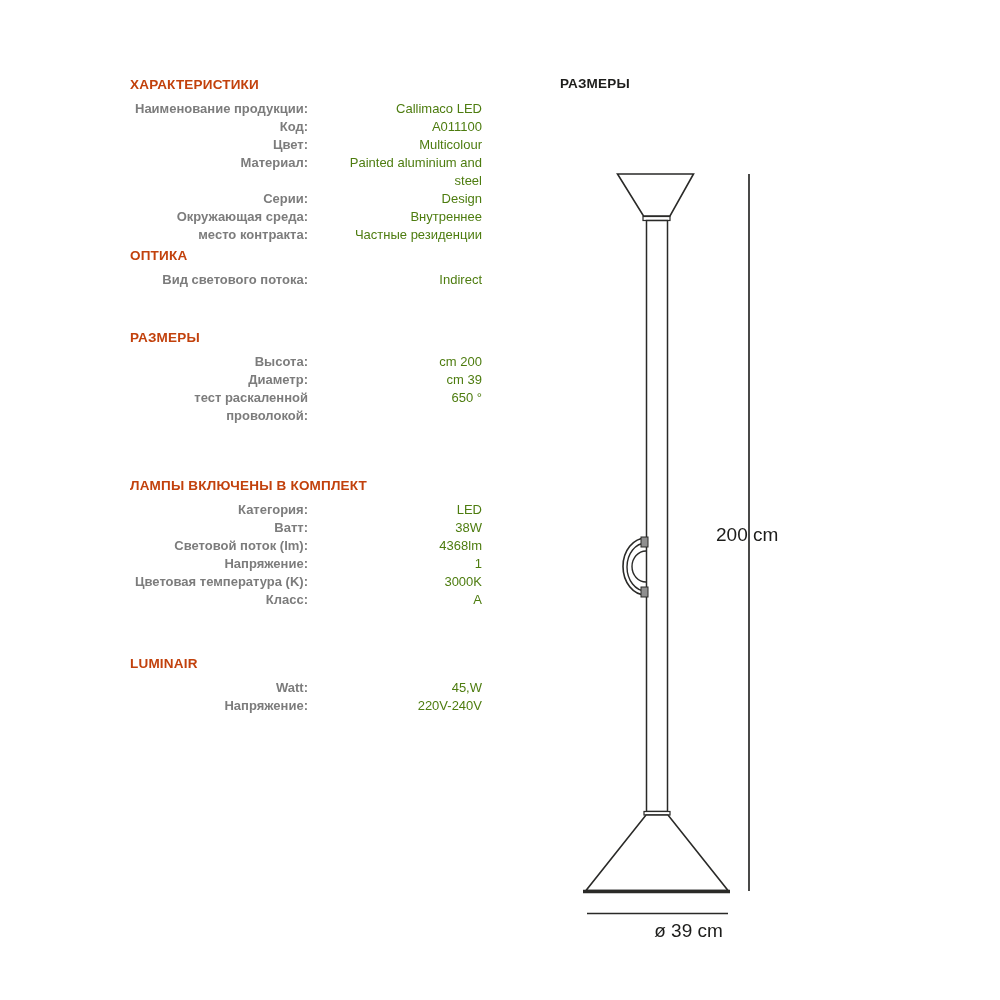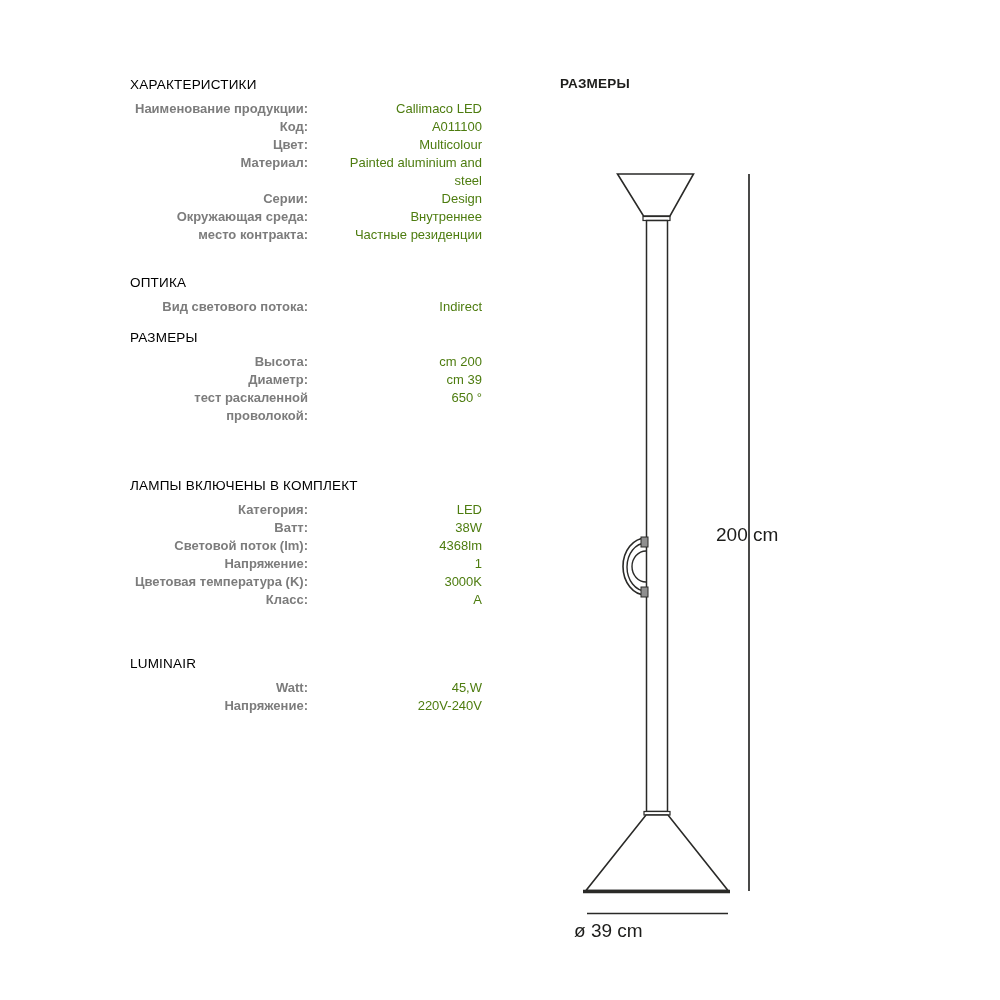--- a/index.html
+++ b/index.html
@@ -9,30 +9,30 @@
     width: 1000px;
     height: 1000px;
     background: #ffffff;
     font-family: "Liberation Sans", sans-serif;
     overflow: hidden;
   }
   
   .left-panel { position: absolute; left: 130px; top: 0; width: 385px; height: 1000px; }
   .sec { position: absolute; left: 0; width: 385px; }
   .sec-0 { top: 77px; }
-  .sec-1 { top: 275px; }
+  .sec-1 { top: 248px; }
   .sec-2 { top: 330px; }
   .sec-3 { top: 466px; margin-top: 12px; }
   .sec-4 { top: 656px; }
   .sec-title {
     margin: 0 0 8px 0;
     font-size: 13.5px;
     line-height: 15px;
-    font-weight: normal;
-    color: #000000;
+    font-weight: bold;
+    color: #c2410c;
     letter-spacing: 0.2px;
   }
   .row {
     display: grid;
     grid-template-columns: 200px 1fr;
     font-size: 13px;
     line-height: 18px;
     text-align: right;
   }
   .lbl { font-weight: bold; color: #7c7c7c; max-width: 178px; }
@@ -45,21 +45,21 @@
     margin: 0;
     font-size: 13.5px;
     line-height: 15px;
     font-weight: bold;
     color: #1d1d1b;
     letter-spacing: 0.2px;
   }
   .diagram-svg { position: absolute; left: 0; top: 0; width: 1000px; height: 1000px; }
   .dim-label { position: absolute; color: #1d1d1b; font-size: 19px; line-height: 22px; }
   .dim-height { left: 716px; top: 524px; }
-  .dim-dia { left: 574px; top: 920px; width: 141px; text-align: left; }
+  .dim-dia { left: 618px; top: 920px; width: 141px; text-align: center; }
 </style>
 </head>
 <body>
 
 <div class="page">
 
   <div class="left-panel">
 
     <div class="sec sec-0">
       <h2 class="sec-title">ХАРАКТЕРИСТИКИ</h2>

